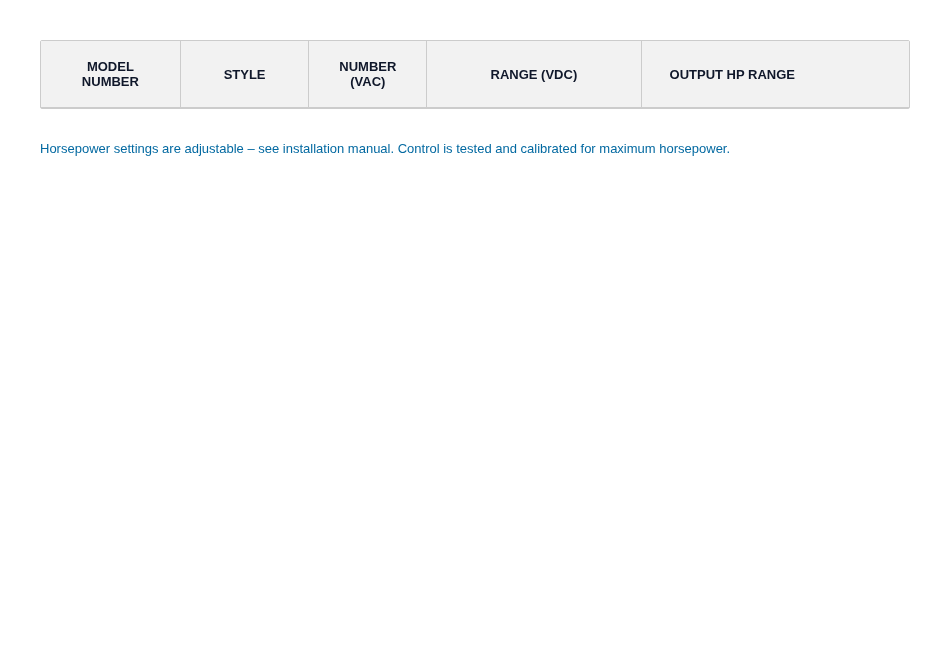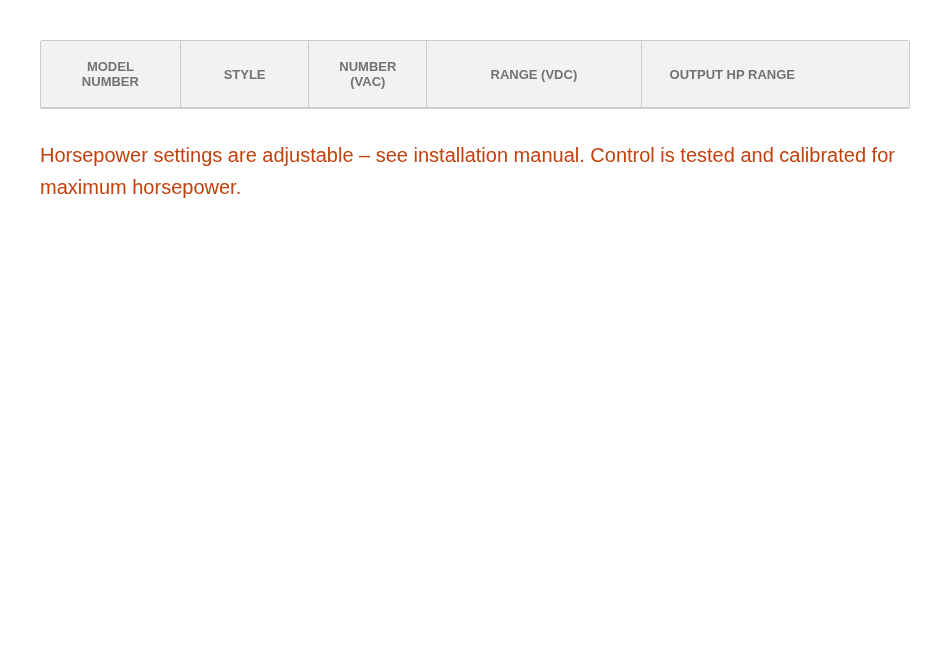--- a/index.html
+++ b/index.html
@@ -28,21 +28,21 @@
       width: 100%;
       border-collapse: collapse;
     }
 
     thead th {
       background-color: #f2f2f2;
       padding: 18px 16px;
       text-align: center;
       font-weight: bold;
       font-size: 13px;
-      color: #737373;
+      color: #0f172a;
       border-bottom: 1px solid #cccccc;
       border-right: 1px solid #cccccc;
       vertical-align: middle;
     }
 
     thead th:last-child {
       border-right: none;
     }
 
     tbody td {
@@ -68,22 +68,22 @@
     .col-input { width: 110px; }
     .col-output-vdc { width: 200px; }
     .col-output-hp { width: 250px; }
 
     .td-left {
       text-align: left;
       padding-left: 28px;
     }
 
     .note-text {
-      font-size: 20px;
-      color: #c2410c;
+      font-size: 13px;
+      color: #0369a1;
       line-height: 1.6;
       max-width: 870px;
     }
   </style>
 </head>
 <body>
 
 <div class="table-wrapper">
   <table>
     <thead>

